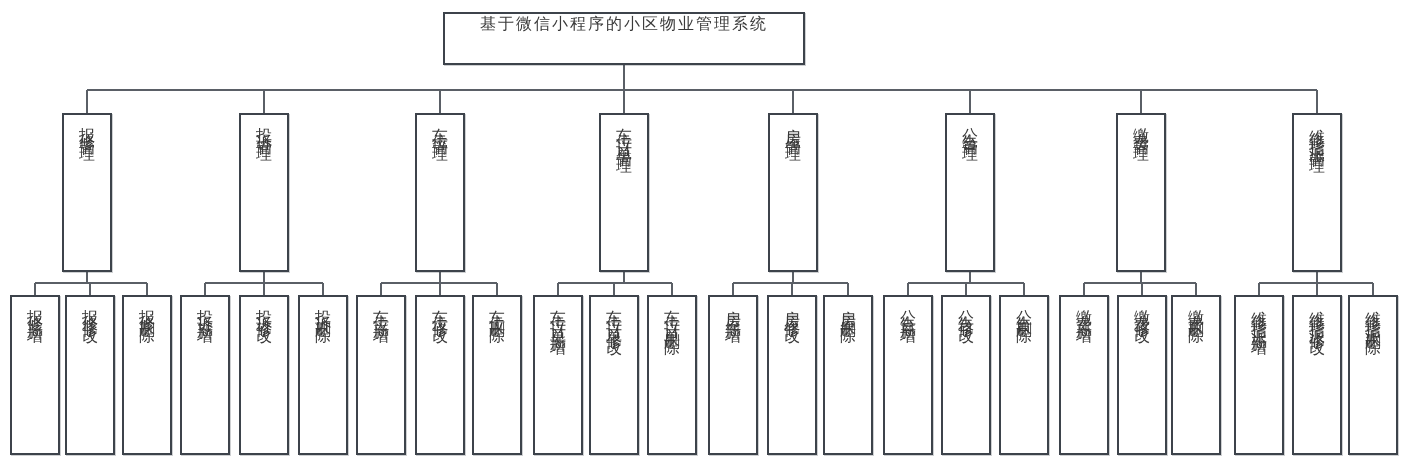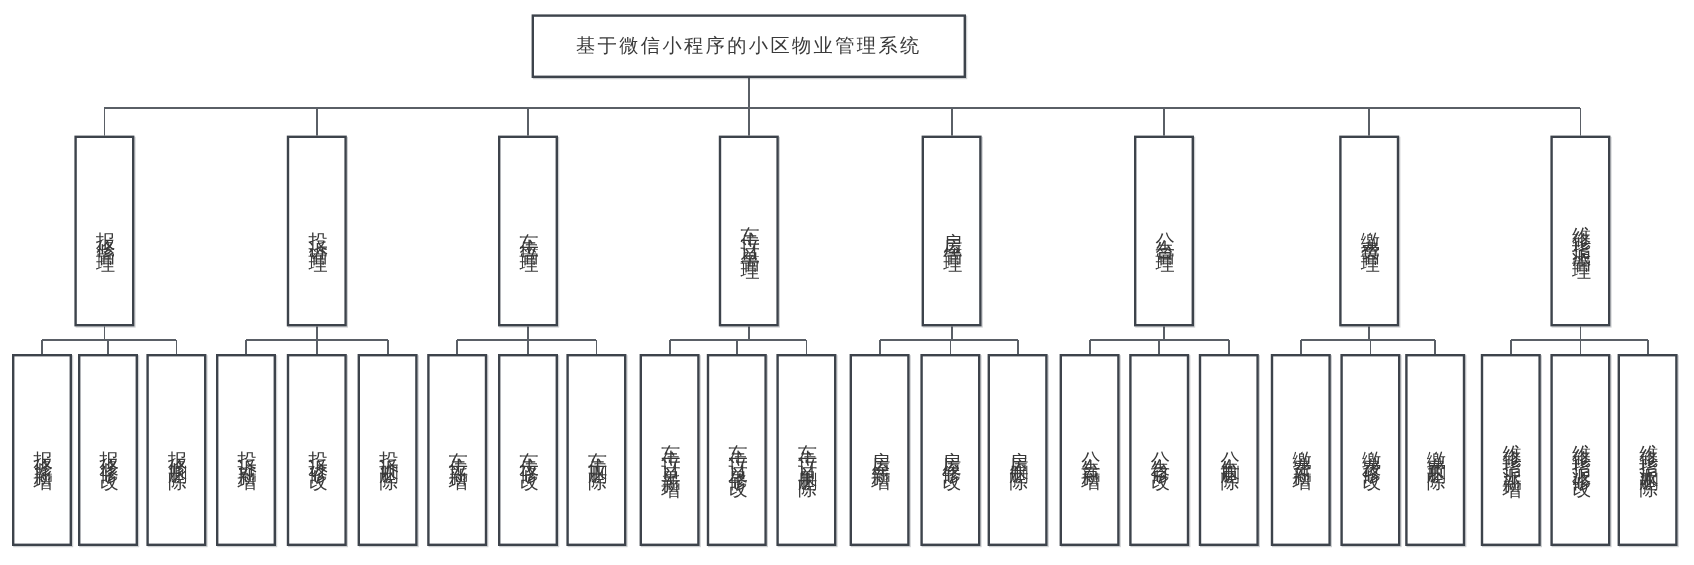--- a/index.html
+++ b/index.html
@@ -20,21 +20,21 @@
     left: 0;
     top: 0;
     pointer-events: none;
   }
   .box {
     position: absolute;
     background: #ffffff;
     border: 2px solid #3d434b;
     box-sizing: border-box;
     display: flex;
-    align-items: center;
+    align-items: flex-start;
     justify-content: center;
     box-shadow: 1px 1px 0 rgba(60,66,74,0.25);
   }
   .root-box {
     left: 443px;
     top: 12px;
     width: 362px;
     height: 53px;
   }
   .root-box .htext {

